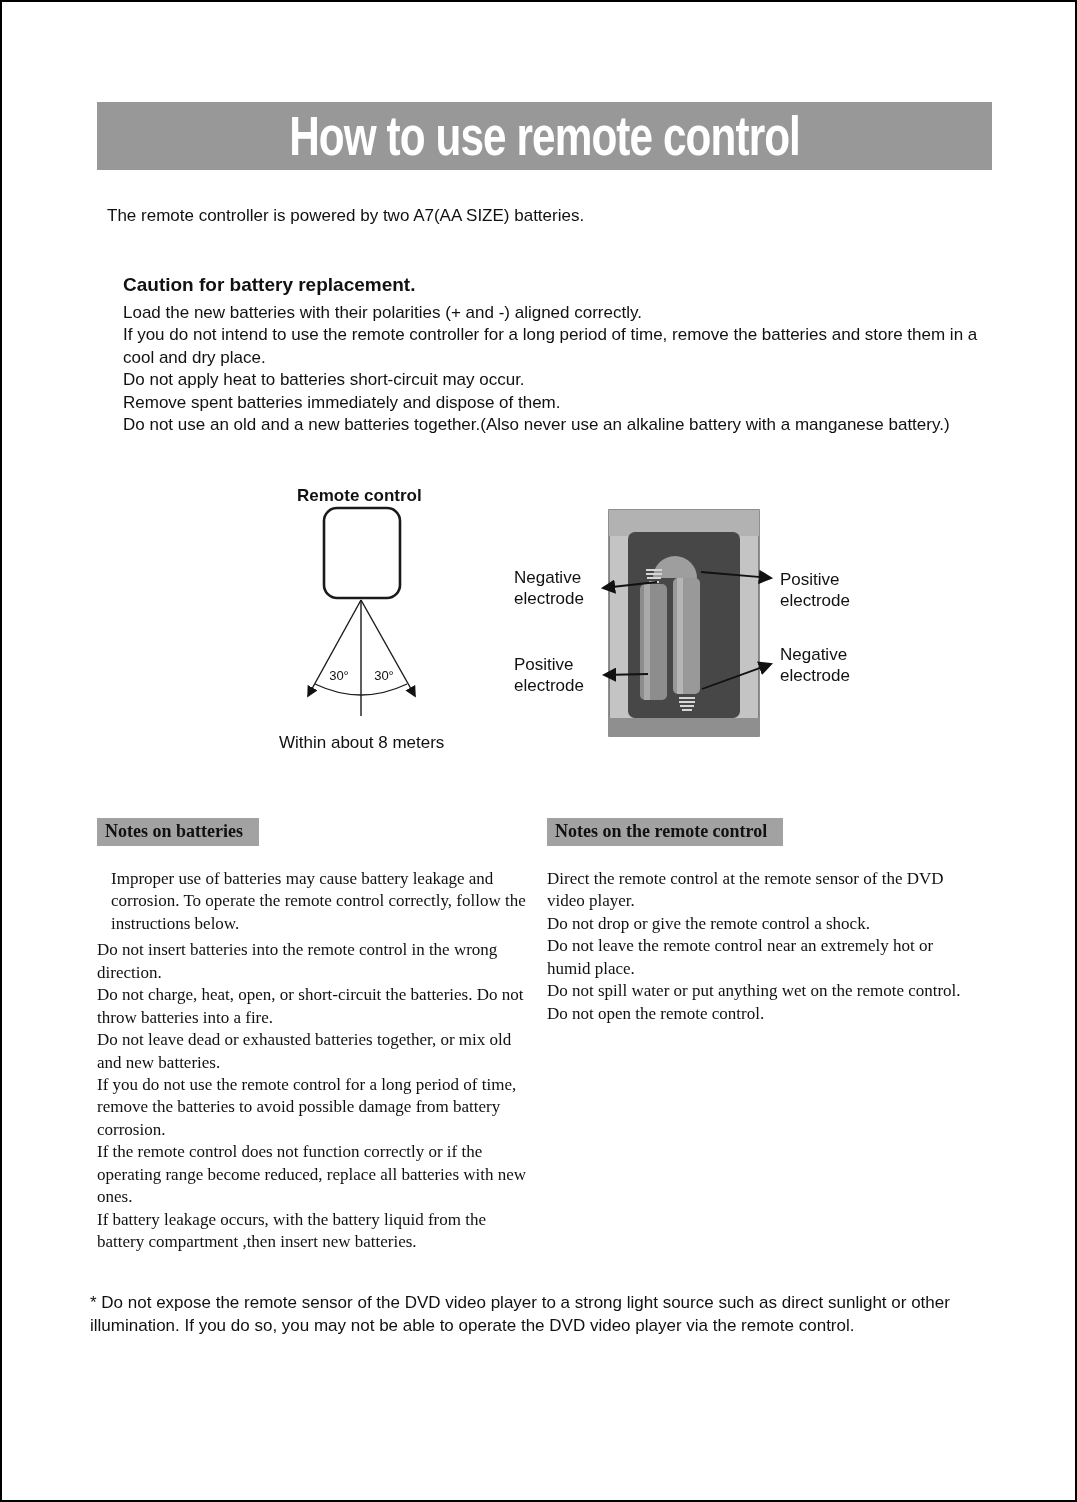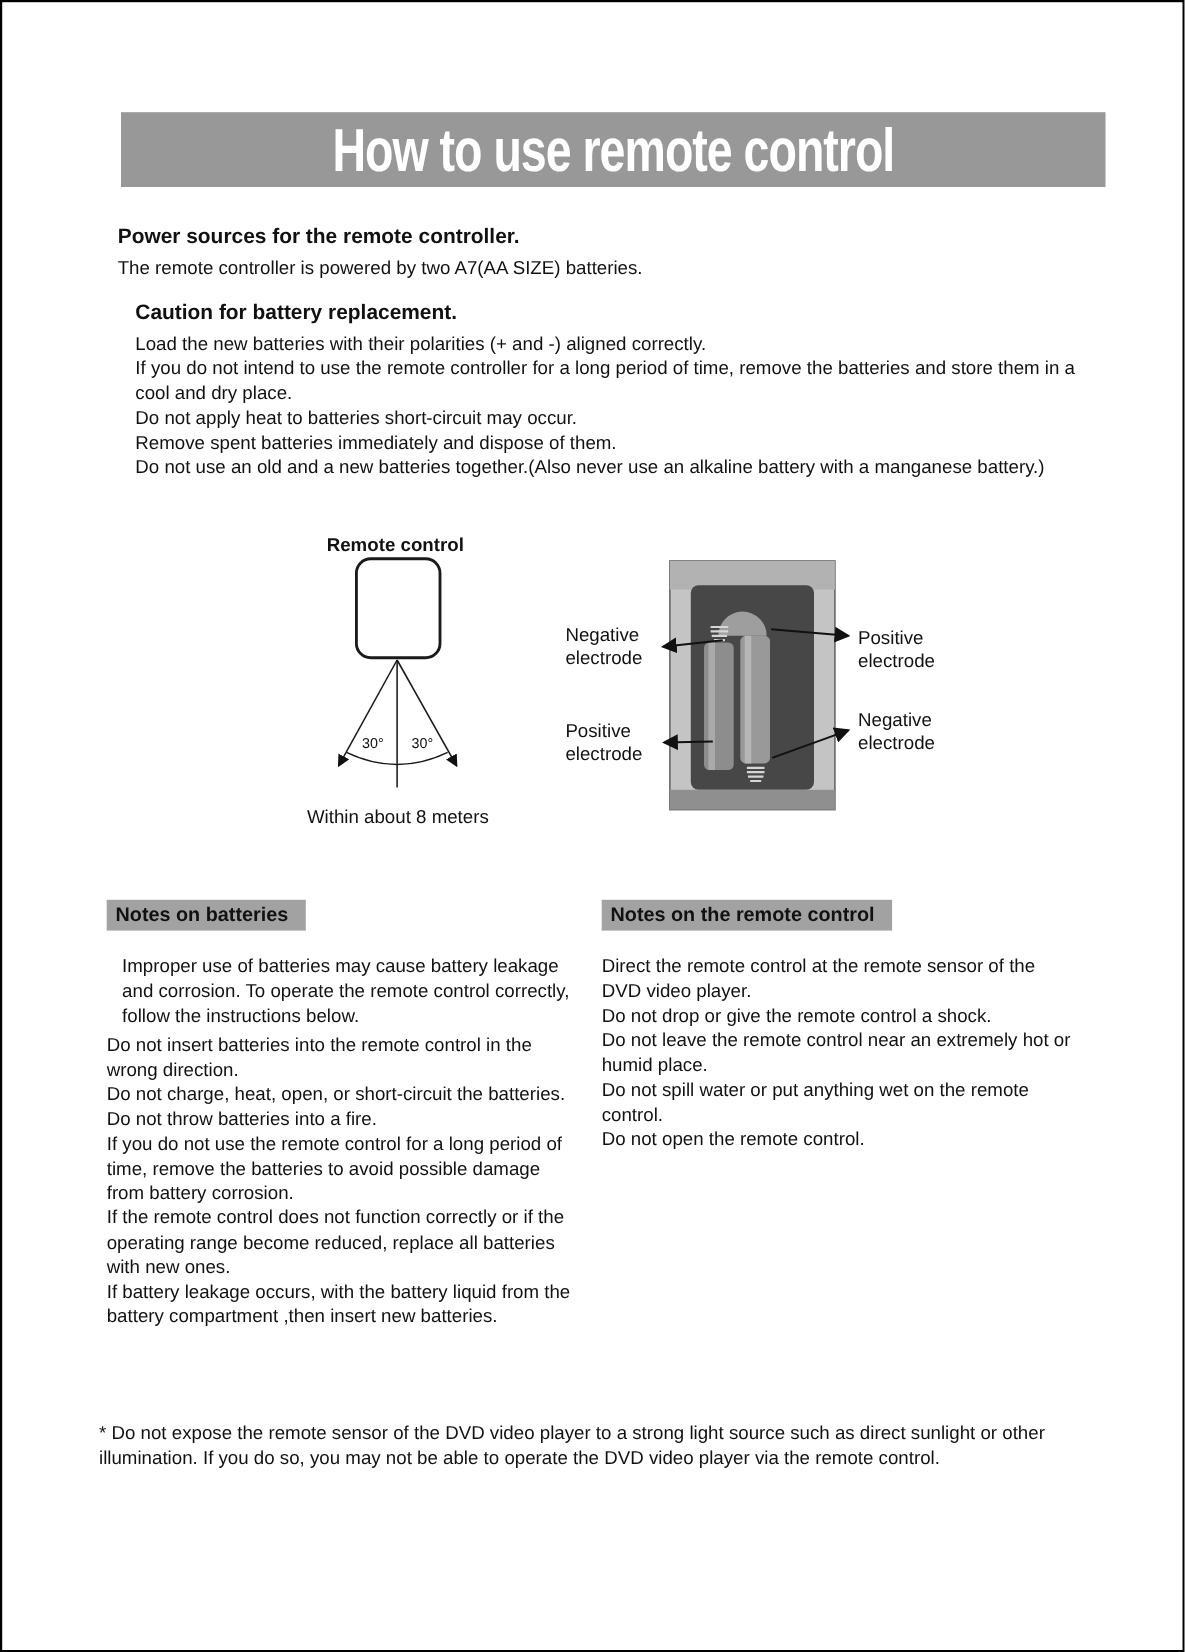--- a/index.html
+++ b/index.html
@@ -13,21 +13,21 @@
     border: 2px solid #000;
     background: #fff;
     overflow: hidden;
   }
 
   .header-bar {
     position: absolute;
     left: 95px; top: 100px;
     width: 895px; height: 68px;
     background: #989898;
-    display: flex; align-items: center; justify-content: center; margin-left: 13px;
+    display: flex; align-items: center; justify-content: center;
   }
   .header-title {
     color: #fff;
     font-weight: bold;
     font-size: 46px;
     letter-spacing: -1px;
     white-space: nowrap;
     display: inline-block;
     transform: scale(0.92, 1.2);
   }
@@ -54,20 +54,21 @@
   .lbl-pos-top      { left: 778px; top: 88px;  }
   .lbl-pos-bottom   { left: 512px; top: 173px; }
   .lbl-neg-bottom   { left: 778px; top: 163px; }
 
   
   .columns {
     position: absolute;
     left: 95px; top: 816px;
     width: 900px;
     display: flex;
+    font-family: Liberation Serif, serif;
   }
   .col-left  { width: 450px; }
   .col-right { width: 450px; }
   .note-bar {
     display: inline-block;
     background: #a2a2a2;
     color: #111;
     font-weight: bold;
     font-size: 18px;
     padding: 3px 16px 4px 8px;
@@ -97,21 +98,20 @@
 </head>
 <body>
 
 <div class="page">
 
   <div class="header-bar">
     <span class="header-title">How to use remote control</span>
   </div>
 
   <div class="sec sec-power">
-    <p class="sec-heading">Power sources for the remote controller.</p>
     <p class="bodyline">The remote controller is powered by two A7(AA SIZE) batteries.</p>
   </div>
 
   <div class="sec sec-caution">
     <p class="sec-heading">Caution for battery replacement.</p>
     <p class="bodyline">Load the new batteries with their polarities (+ and -) aligned correctly.</p>
     <p class="bodyline">If you do not intend to use the remote controller for a long period of time, remove the batteries and store them in a cool and dry place.</p>
     <p class="bodyline">Do not apply heat to batteries short-circuit may occur.</p>
     <p class="bodyline">Remove spent batteries immediately and dispose of them.</p>
     <p class="bodyline">Do not use an old and a new batteries together.(Also never use an alkaline battery with a manganese battery.)</p>
@@ -174,20 +174,21 @@
   <div class="columns">
 
     <div class="col-left">
       <span class="note-bar">Notes on batteries</span>
       <div class="col-intro">
         <p class="bodyline">Improper use of batteries may cause battery leakage and corrosion. To operate the remote control correctly, follow the instructions below.</p>
       </div>
       <div class="col-items">
         <p class="bodyline">Do not insert batteries into the remote control in the wrong direction.</p>
         <p class="bodyline">Do not charge, heat, open, or short-circuit the batteries. Do not throw batteries into a fire.</p>
+        <p class="bodyline">Do not leave dead or exhausted batteries together, or mix old and new batteries.</p>
         <p class="bodyline">If you do not use the remote control for a long period of time, remove the batteries to avoid possible damage from battery corrosion.</p>
         <p class="bodyline">If the remote control does not function correctly or if the operating range become reduced, replace all batteries with new ones.</p>
         <p class="bodyline">If battery leakage occurs, with the battery liquid from the battery compartment ,then insert new batteries.</p>
       </div>
     </div>
 
     <div class="col-right">
       <span class="note-bar">Notes on the remote control</span>
       <div class="col-items">
         <p class="bodyline">Direct the remote control at the remote sensor of the DVD video player.</p>

